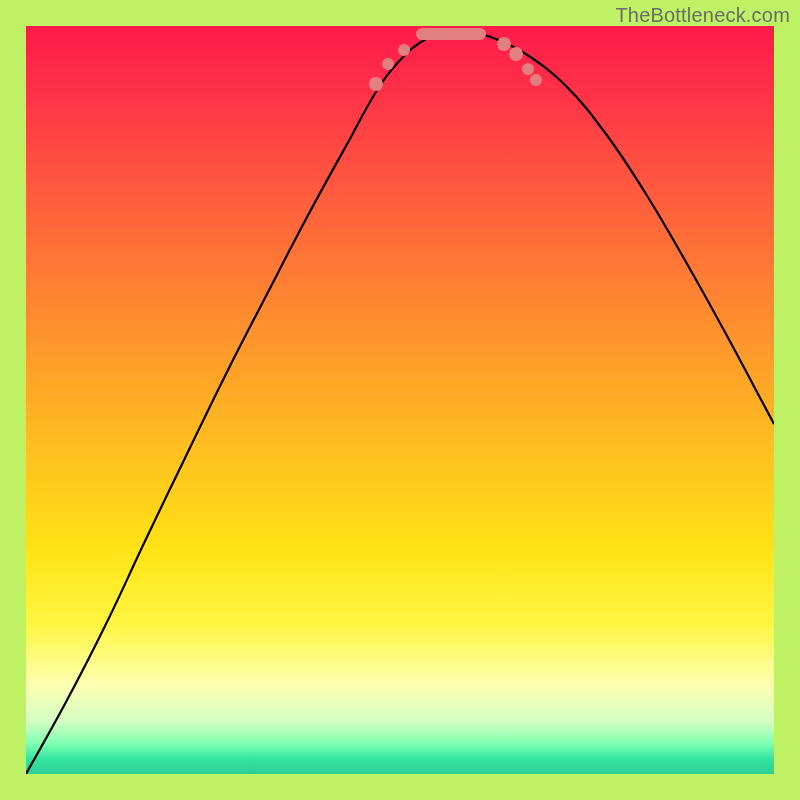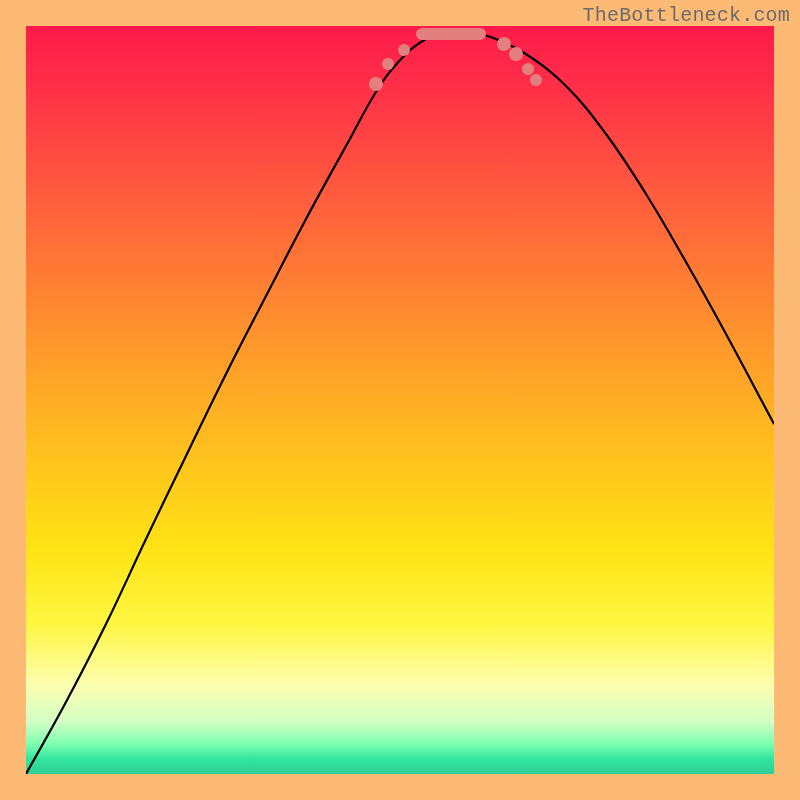--- a/index.html
+++ b/index.html
@@ -8,22 +8,21 @@
     width: 800px;
     height: 800px;
     overflow: hidden;
     background: #000;
     font-family: Arial, Helvetica, sans-serif;
   }
   .frame {
     position: relative;
     width: 800px;
     height: 800px;
-    background: #fdba74;
-    font-family: Liberation Mono, monospace;
+    background: #bef264;
   }
   .plot-area {
     position: absolute;
     left: 26px;
     top: 26px;
     width: 748px;
     height: 748px;
     overflow: hidden;
   }
   .gradient {

